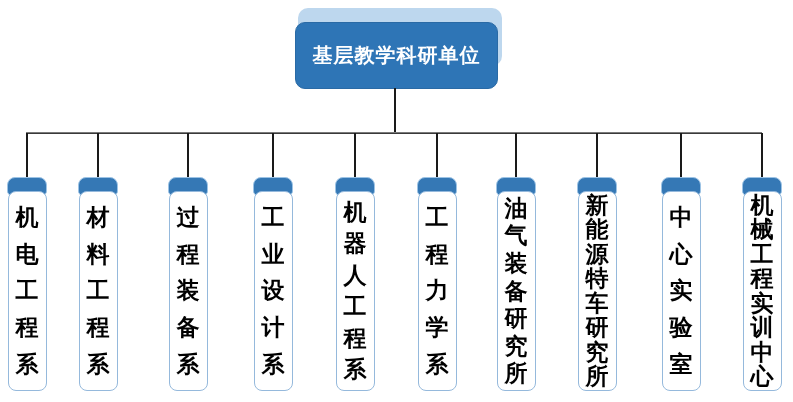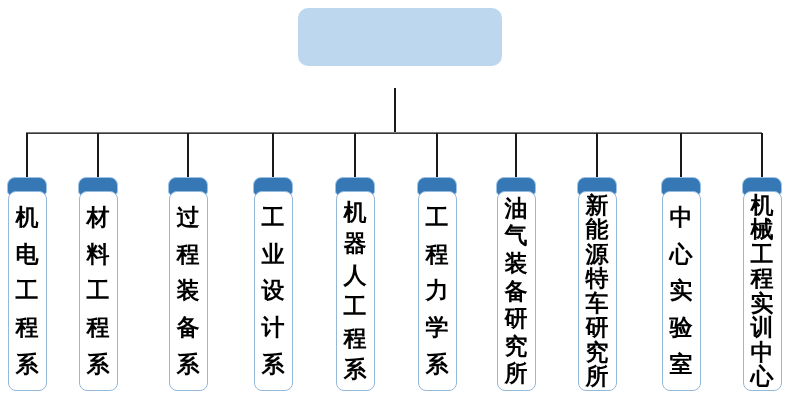--- a/index.html
+++ b/index.html
@@ -127,20 +127,23 @@
     font-weight: bold;
     color: var(--node-text, #000000);
   }
 </style>
 </head>
 <body>
 
 <div class="canvas">
 
   <div class="root-back"></div>
+  <div class="root-box">
+    <span class="root-label">基层教学科研单位</span>
+  </div>
 
   <div class="stem"></div>
   <div class="hline"></div>
 
   <div class="col col1">
     <div class="drop"></div>
     <div class="vbox">
       <div class="cap"></div>
       <div class="vbody">
         <div class="vlabel">

